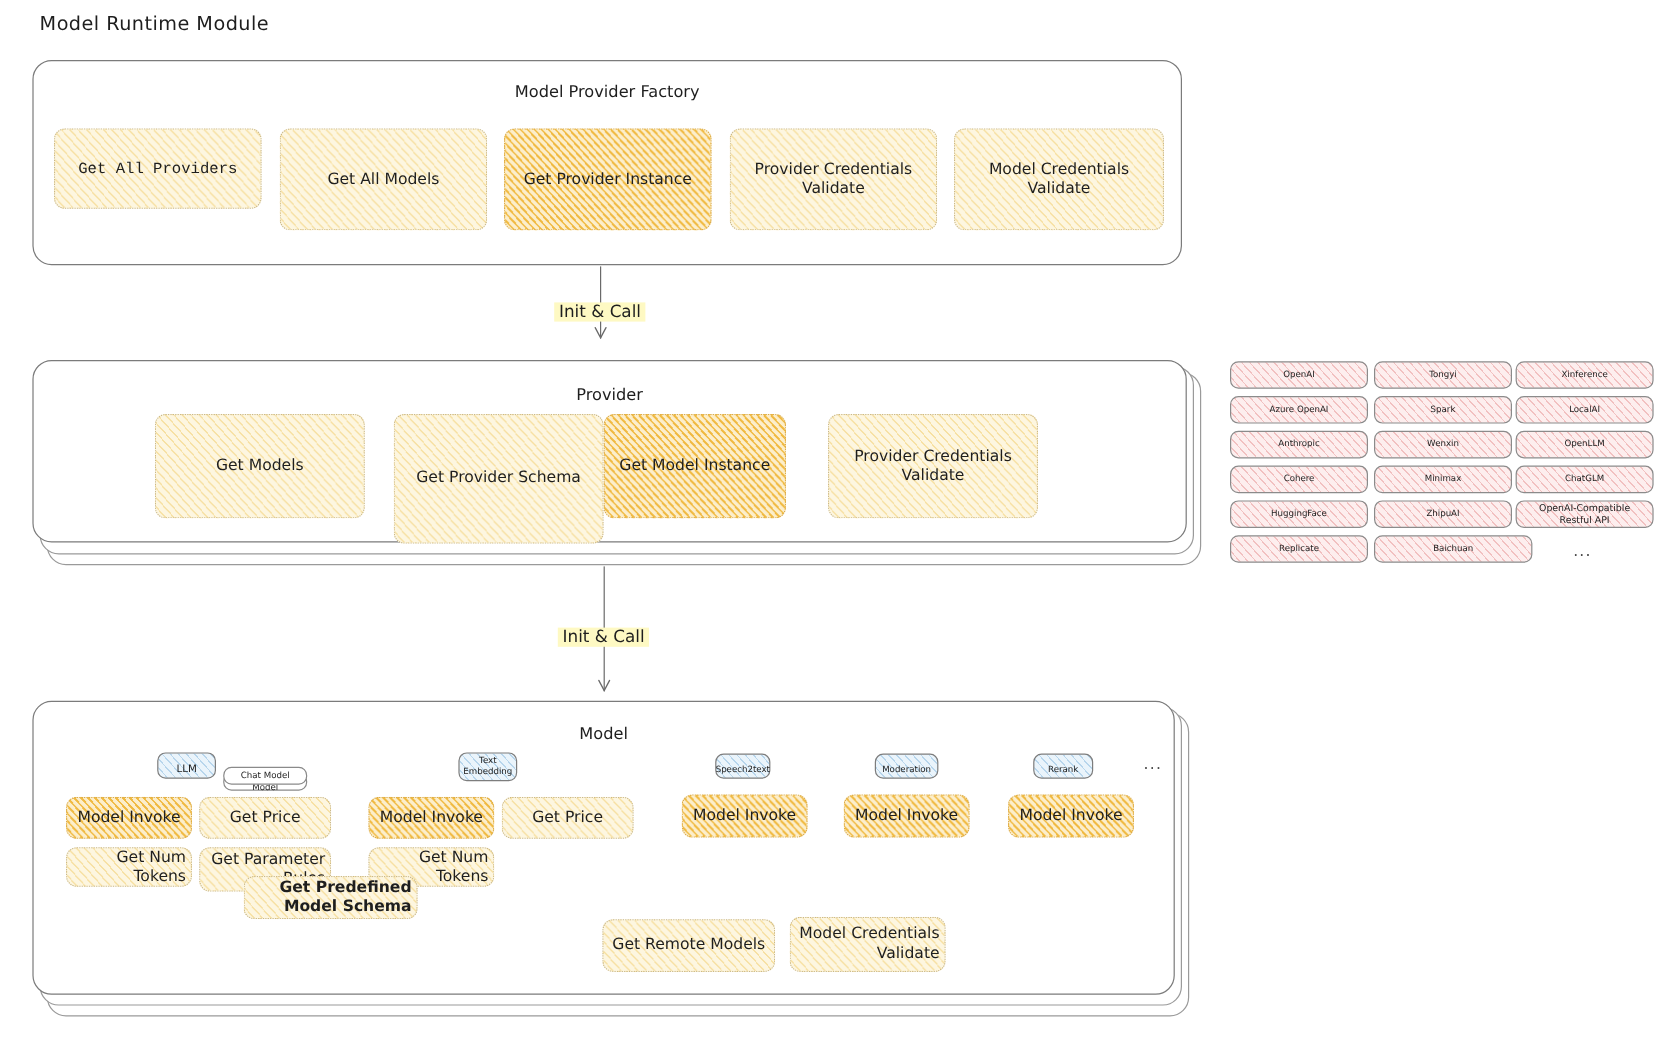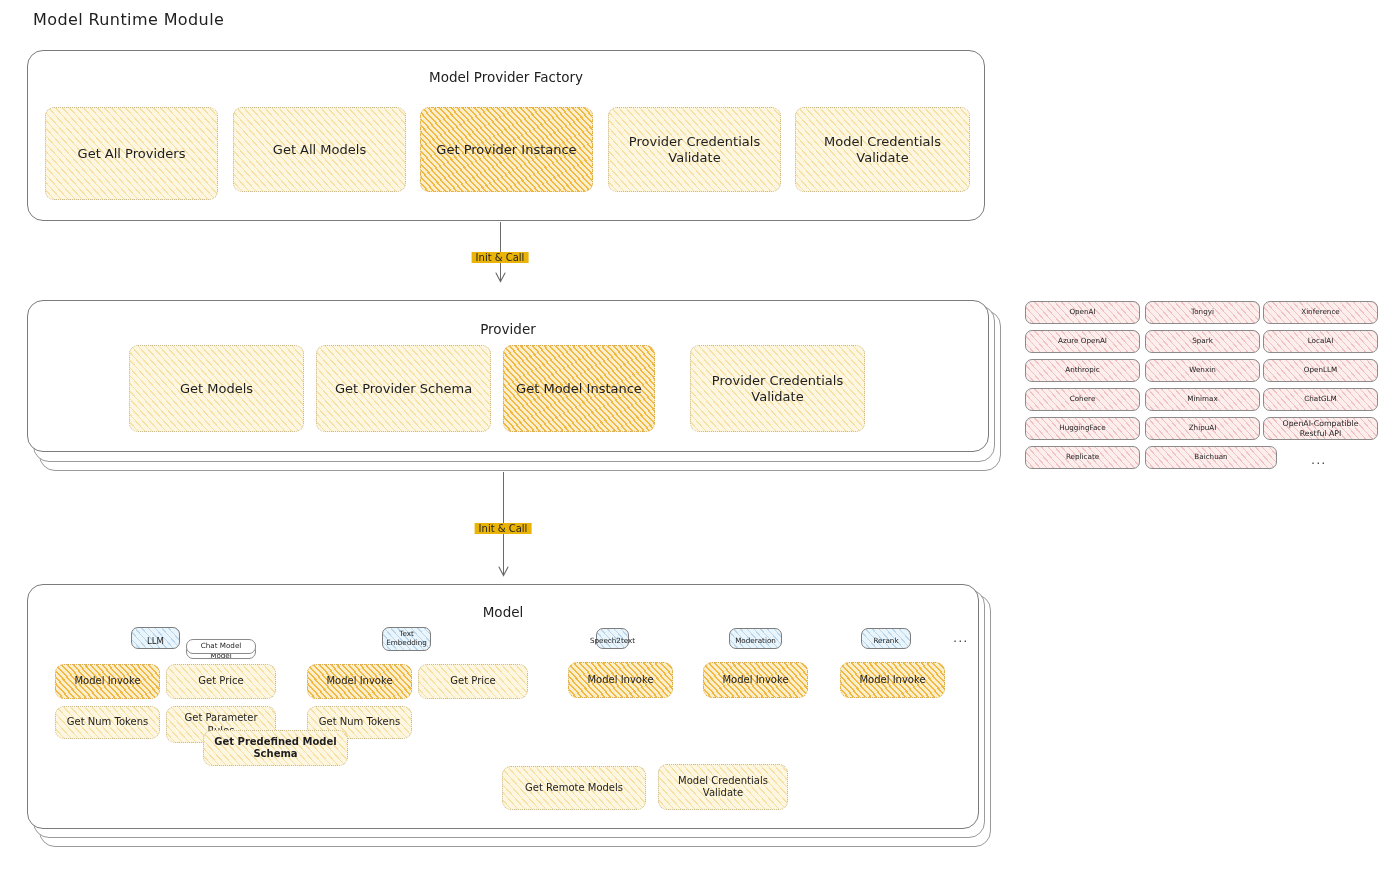--- a/index.html
+++ b/index.html
@@ -118,52 +118,52 @@
     position:absolute;
     width:0;
     border-left:1.15px solid #6a6a6a;
   }
   .arrow-head{
     position:absolute;
     width:11px;height:11px;
   }
   .arrow-label{
     position:absolute;
-    font-size:10px;
-    color:#1e1e1e;
-    background:#eab308;
+    font-size:14px;
+    color:#1e1e1e;
+    background:#fef9c3;
     padding:0 4px;
     white-space:nowrap;
     transform:translateX(-50%);
     text-align:center;
   }
 
   .ellipsis{
     position:absolute;
     font-size:13px;
     color:#4a4a4a;
     letter-spacing:1px;
   }
-  .t12{font-size:10px;}
+  .t12{font-size:13px;text-align:right;}
   .t13{font-size:13px;}
   .t8{font-size:7.2px;}
   .t75{font-size:7.8px;}
   .t9{font-size:8.6px;}
 </style>
 </head>
 <body>
 
 <div class="stage">
 
   <div class="abs" id="page-title">Model Runtime Module</div>
 
   <div class="abs container" style="left:27px;top:50px;width:958px;height:171px;"></div>
   <div class="abs container-title" style="left:27px;top:69px;width:958px;">Model Provider Factory</div>
 
-  <div class="node fill-yellow t13" style="left:45px;top:107px;width:173px;height:93px;">
+  <div class="node fill-yellow t13" style="left:45px;top:107px;width:173px;height:67px;font-family:Liberation Mono, monospace;">
     <span class="lbl">Get All Providers</span>
   </div>
   <div class="node fill-yellow t13" style="left:233px;top:107px;width:173px;height:85px;">
     <span class="lbl">Get All Models</span>
   </div>
   <div class="node fill-orange t13" style="left:420px;top:107px;width:173px;height:85px;">
     <span class="lbl">Get Provider Instance</span>
   </div>
   <div class="node fill-yellow t13" style="left:608px;top:107px;width:173px;height:85px;">
     <span class="lbl">Provider Credentials Validate</span>
@@ -179,21 +179,21 @@
   <div class="arrow-label" style="left:500px;top:252px;">Init &amp; Call</div>
 
   <div class="abs container shadowlayer" style="left:39px;top:310px;width:962px;height:161px;"></div>
   <div class="abs container shadowlayer" style="left:33px;top:305px;width:962px;height:157px;"></div>
   <div class="abs container" style="left:27px;top:300px;width:962px;height:152px;"></div>
   <div class="abs container-title" style="left:27px;top:321px;width:962px;">Provider</div>
 
   <div class="node fill-yellow t13" style="left:129px;top:345px;width:175px;height:87px;">
     <span class="lbl">Get Models</span>
   </div>
-  <div class="node fill-yellow t13" style="left:316px;top:345px;width:175px;height:87px;">
+  <div class="node fill-yellow t13" style="left:328px;top:345px;width:175px;height:108px;">
     <span class="lbl">Get Provider Schema</span>
   </div>
   <div class="node fill-orange t13" style="left:503px;top:345px;width:152px;height:87px;">
     <span class="lbl">Get Model Instance</span>
   </div>
   <div class="node fill-yellow t13" style="left:690px;top:345px;width:175px;height:87px;">
     <span class="lbl">Provider Credentials Validate</span>
   </div>
 
   <div class="node fill-pink t8" style="left:1025px;top:301px;width:115px;height:23px;">
@@ -291,21 +291,21 @@
   <div class="node fill-orange t12" style="left:307px;top:664px;width:105px;height:35px;">
     <span class="lbl">Model Invoke</span>
   </div>
   <div class="node fill-yellow t12" style="left:418px;top:664px;width:110px;height:35px;">
     <span class="lbl">Get Price</span>
   </div>
   <div class="node fill-yellow t12" style="left:307px;top:706px;width:105px;height:33px;">
     <span class="lbl">Get Num Tokens</span>
   </div>
 
-  <div class="node fill-blue t8" style="left:596px;top:628px;width:33px;height:21px;">
+  <div class="node fill-blue t8" style="left:596px;top:628px;width:46px;height:21px;">
     <span class="lbl">Speech2text</span>
   </div>
   <div class="node fill-orange t12" style="left:568px;top:662px;width:105px;height:36px;">
     <span class="lbl">Model Invoke</span>
   </div>
 
   <div class="node fill-blue t8" style="left:729px;top:628px;width:53px;height:21px;">
     <span class="lbl">Moderation</span>
   </div>
   <div class="node fill-orange t12" style="left:703px;top:662px;width:105px;height:36px;">

